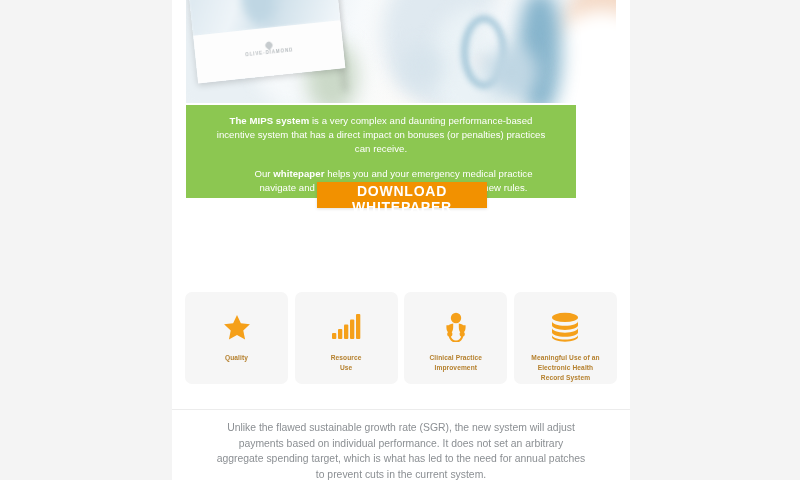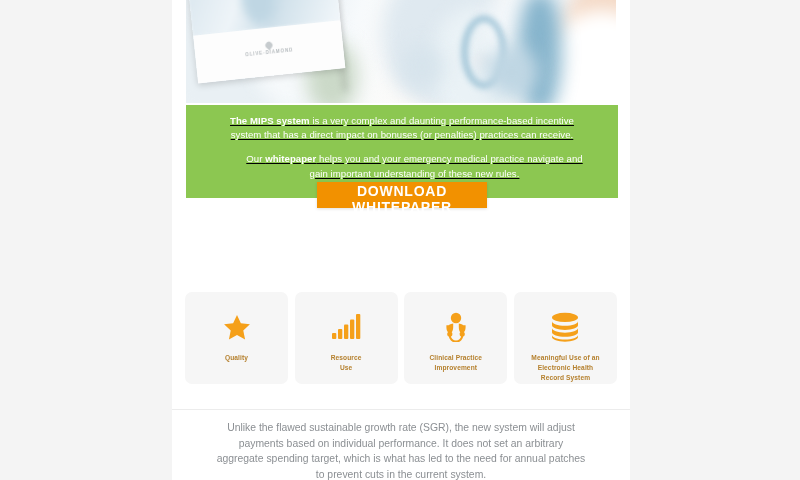--- a/index.html
+++ b/index.html
@@ -151,26 +151,25 @@
     background: rgba(0,0,0,.10);
     filter: blur(3px);
     transform: rotate(-6deg);
   }
 
   
   .promo {
     position: absolute;
     left: 14px;
     top: 105px;
-    width: 432px;
+    width: 390px;
     height: 93px;
     background: #8cc751;
     box-sizing: border-box;
     padding: 9px 30px 0 30px;
-    text-decoration: underline;
   }
   .promo p {
     margin: 0;
     color: #ffffff;
     font-size: 9.6px;
     line-height: 14.2px;
     text-align: center;
     letter-spacing: .05px;
   }
   .promo p.second {

